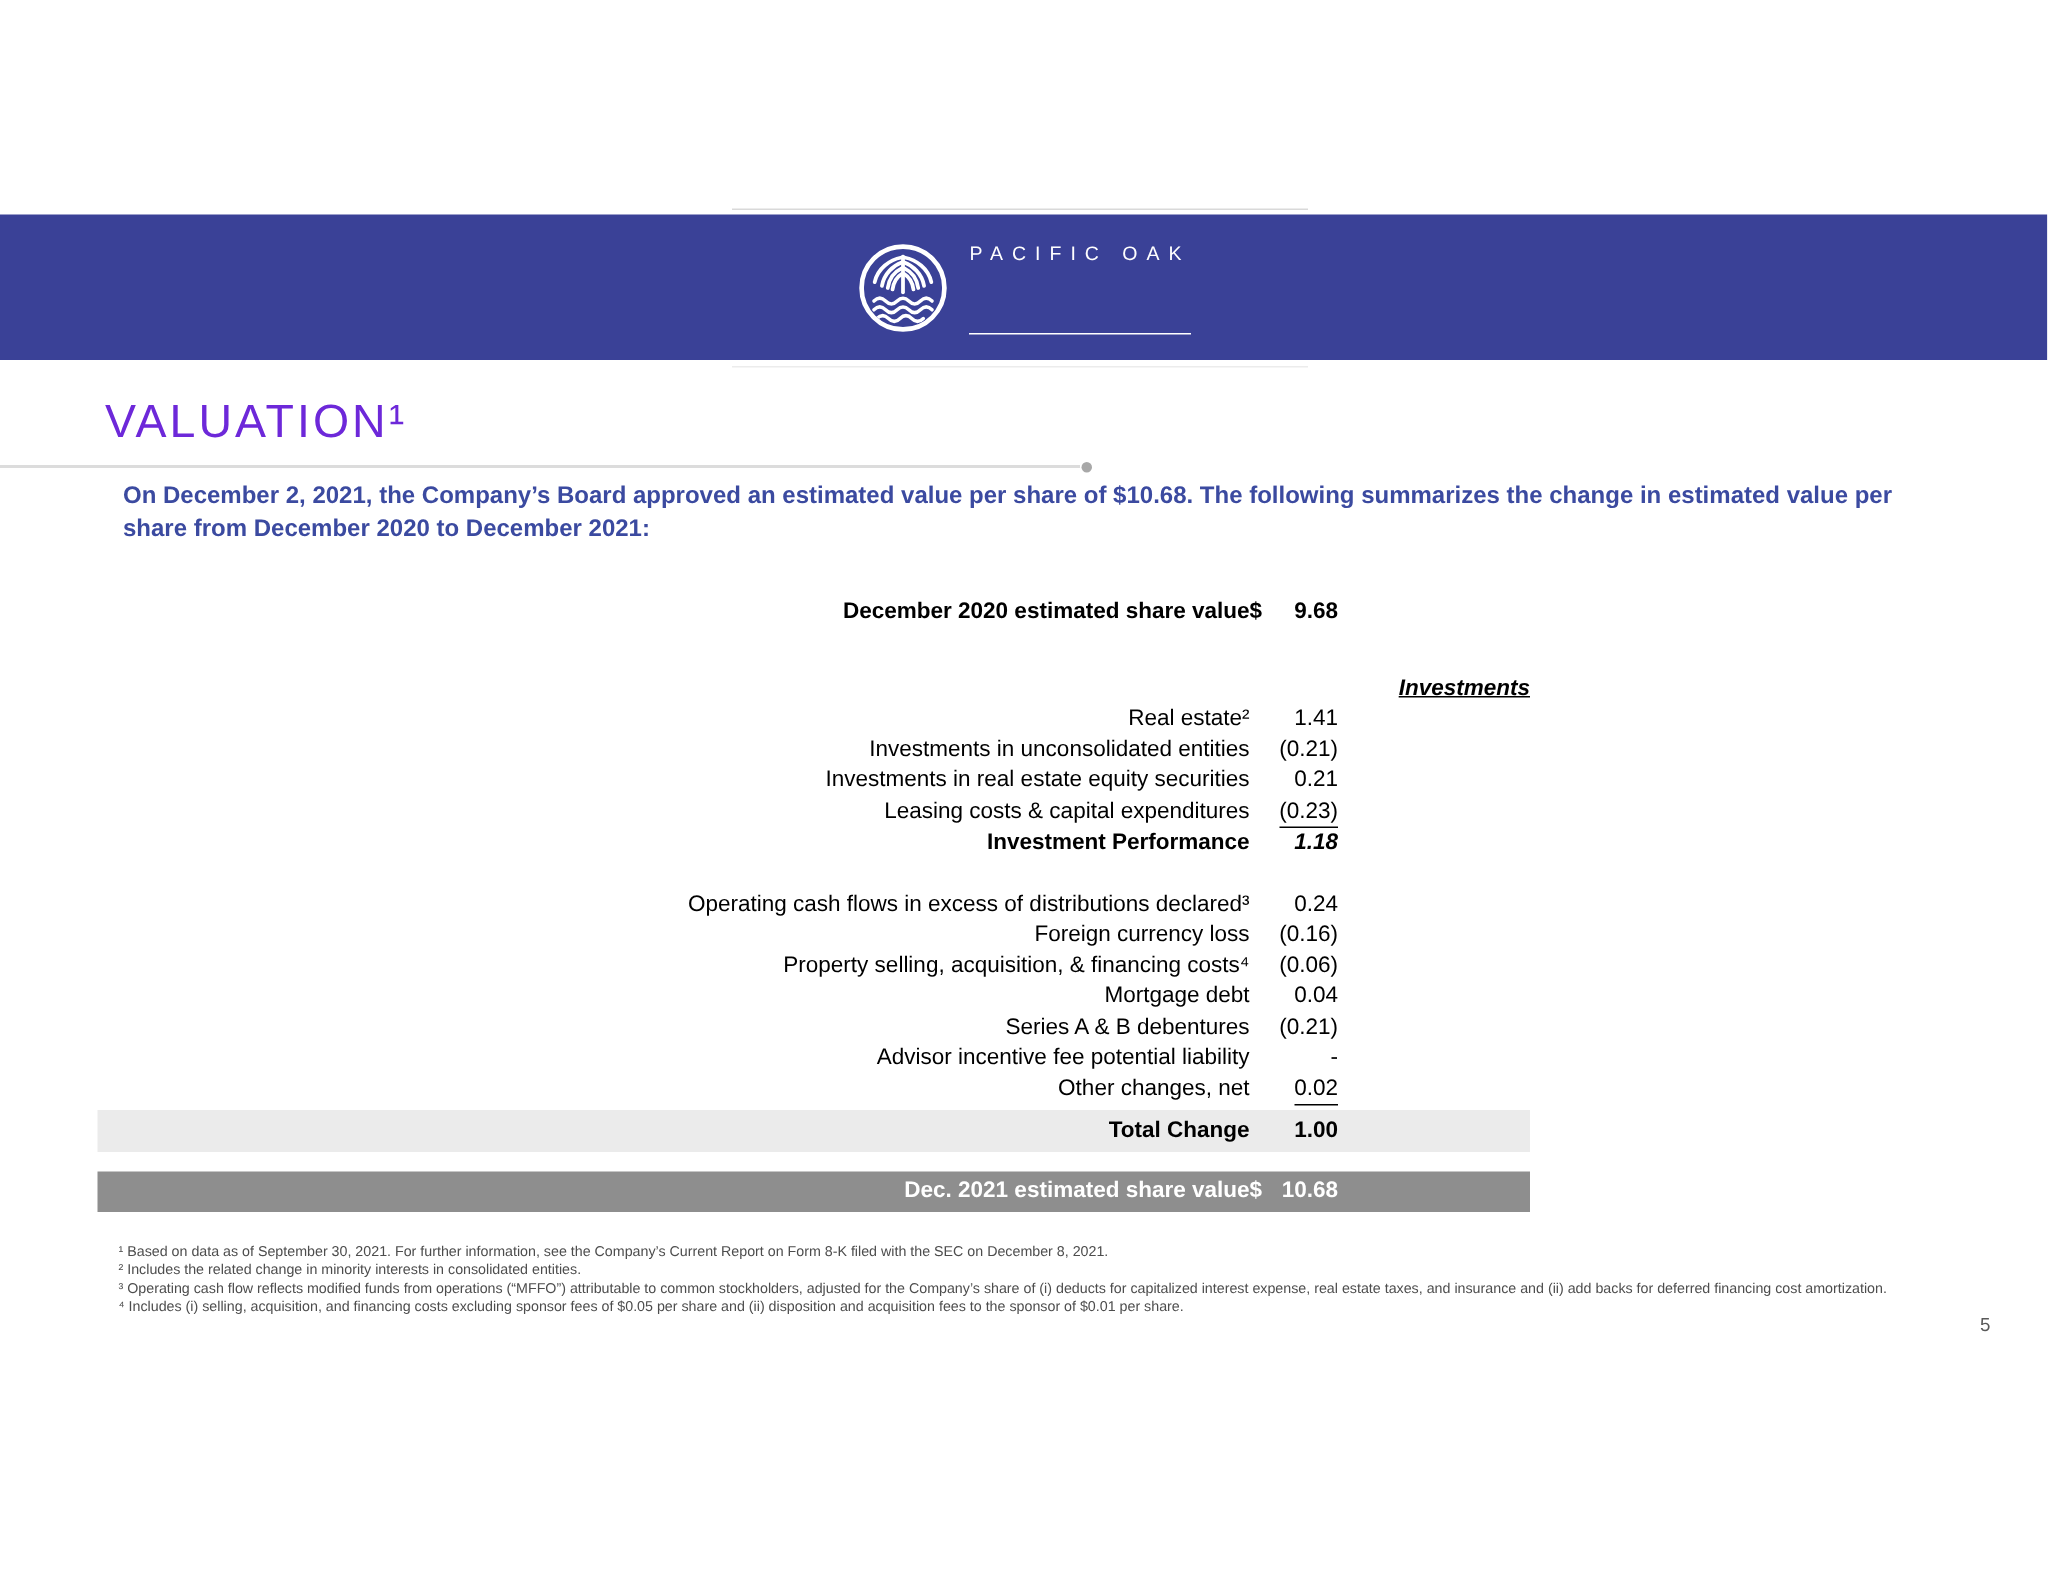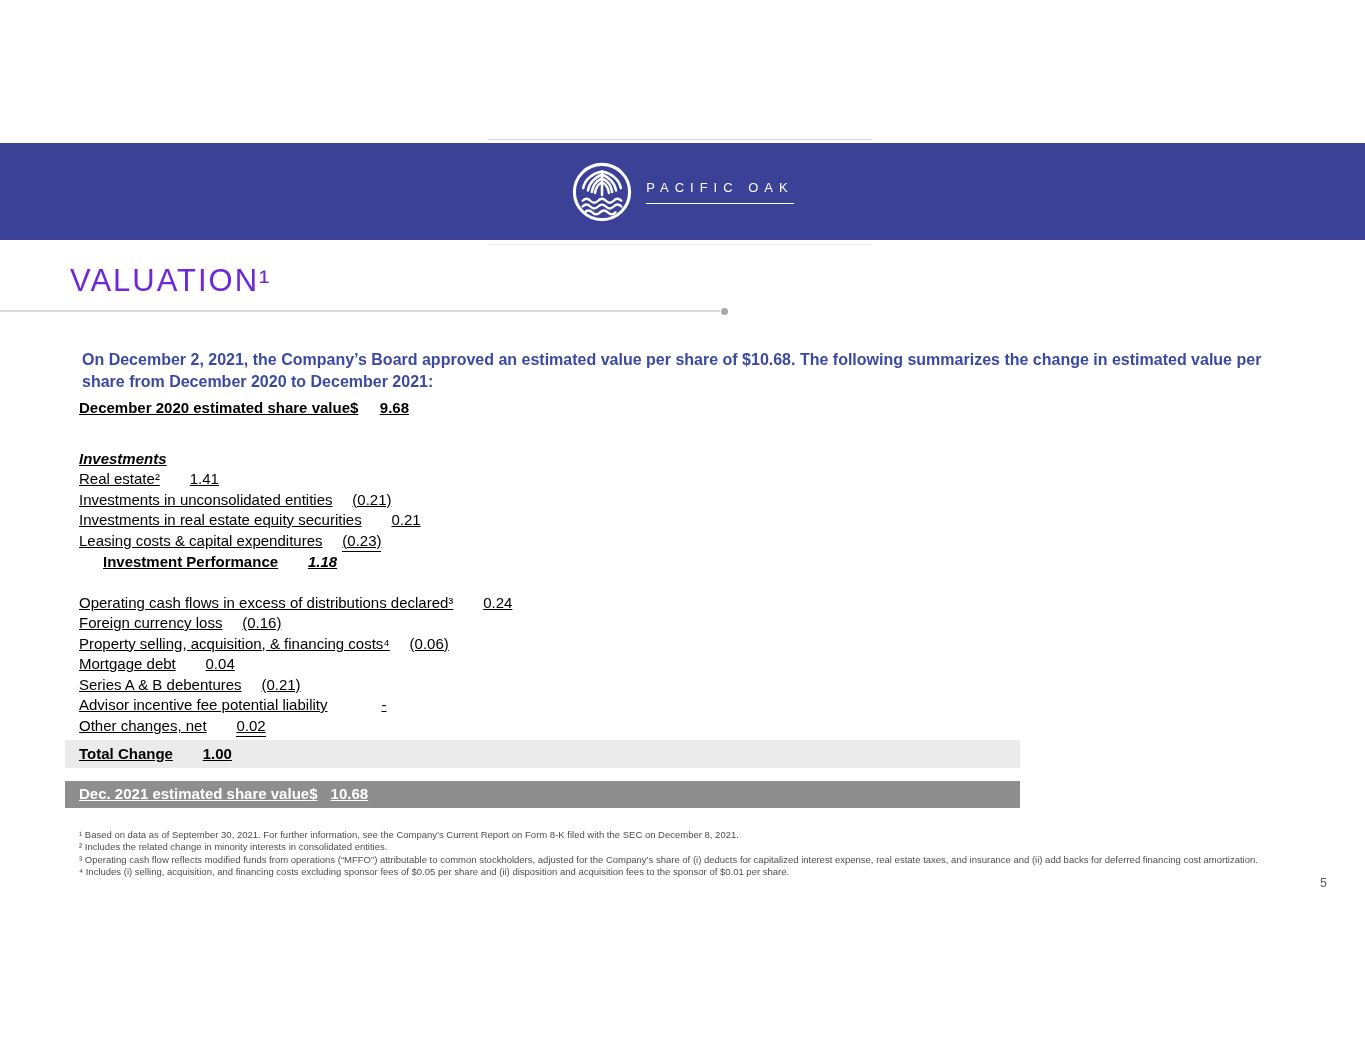--- a/index.html
+++ b/index.html
@@ -17,45 +17,45 @@
   .artifact-line { position: absolute; height: 1px; }
   .artifact-top { left: 488px; top: 139px; width: 384px; background: #d9d9d9; }
   .artifact-bottom { left: 488px; top: 244px; width: 384px; background: #ececec; }
 
   
   .banner {
     position: absolute; left: 0; top: 143px; width: 100%; height: 97px;
     background: #3a4197;
     display: flex; align-items: center; justify-content: center;
   }
-  .banner-inner { display: flex; align-items: center; gap: 13px; }
+  .banner-inner { display: flex; gap: 13px; }
   .logo { width: 62px; height: 62px; display: block; }
   .brand {
     color: #ffffff; font-size: 13px; letter-spacing: 6px;
     padding-bottom: 8px; border-bottom: 1px solid #ffffff;
     white-space: nowrap; font-weight: 500;
   }
 
   
   .page-title {
     position: absolute; left: 70px; top: 263px;
     font-size: 31px; letter-spacing: 2px; color: #6d28d9; font-weight: 400;
   }
   .title-rule { position: absolute; left: 0; top: 310px; width: 720px; height: 2px; background: #dcdcdc; }
   .title-rule-dot { position: absolute; left: 721px; top: 308px; width: 7px; height: 7px; border-radius: 50%; background: #a8a8a8; }
 
   
   .intro {
-    position: absolute; left: 82px; top: 349px; width: 1192px;
+    position: absolute; left: 82px; top: 320px; width: 1192px;
     color: #3b4aa0; font-weight: bold; font-size: 16px; line-height: 21.5px;
   }
 
   
   .vtable { position: absolute; left: 65px; top: 398px; width: 955px; font-size: 15px; }
-  .trow { display: flex; justify-content: flex-start; align-items: center; line-height: 20.5px; min-height: 20.5px; text-decoration: underline; }
+  .trow { display: flex; justify-content: flex-end; align-items: center; line-height: 20.5px; min-height: 20.5px; }
   .tlabel { padding-left: 14px; white-space: nowrap; }
   .tlabel.bold { font-weight: bold; }
   .tlabel.indent { padding-left: 38px; }
   .trow.heading .tlabel { font-weight: bold; font-style: italic; text-decoration: underline; }
   .vwrap { width: 59px; margin-right: 128px; display: flex; justify-content: flex-end; flex: none; white-space: nowrap; }
   .vwrap.dollar { justify-content: space-between; }
   .val.bold { font-weight: bold; }
   .val.italic { font-style: italic; }
   .val.underline { border-bottom: 1.5px solid #000; padding-bottom: 0px; margin-left: 16px; }
   .trow.bar-light { background: #ebebeb; height: 28px; }

